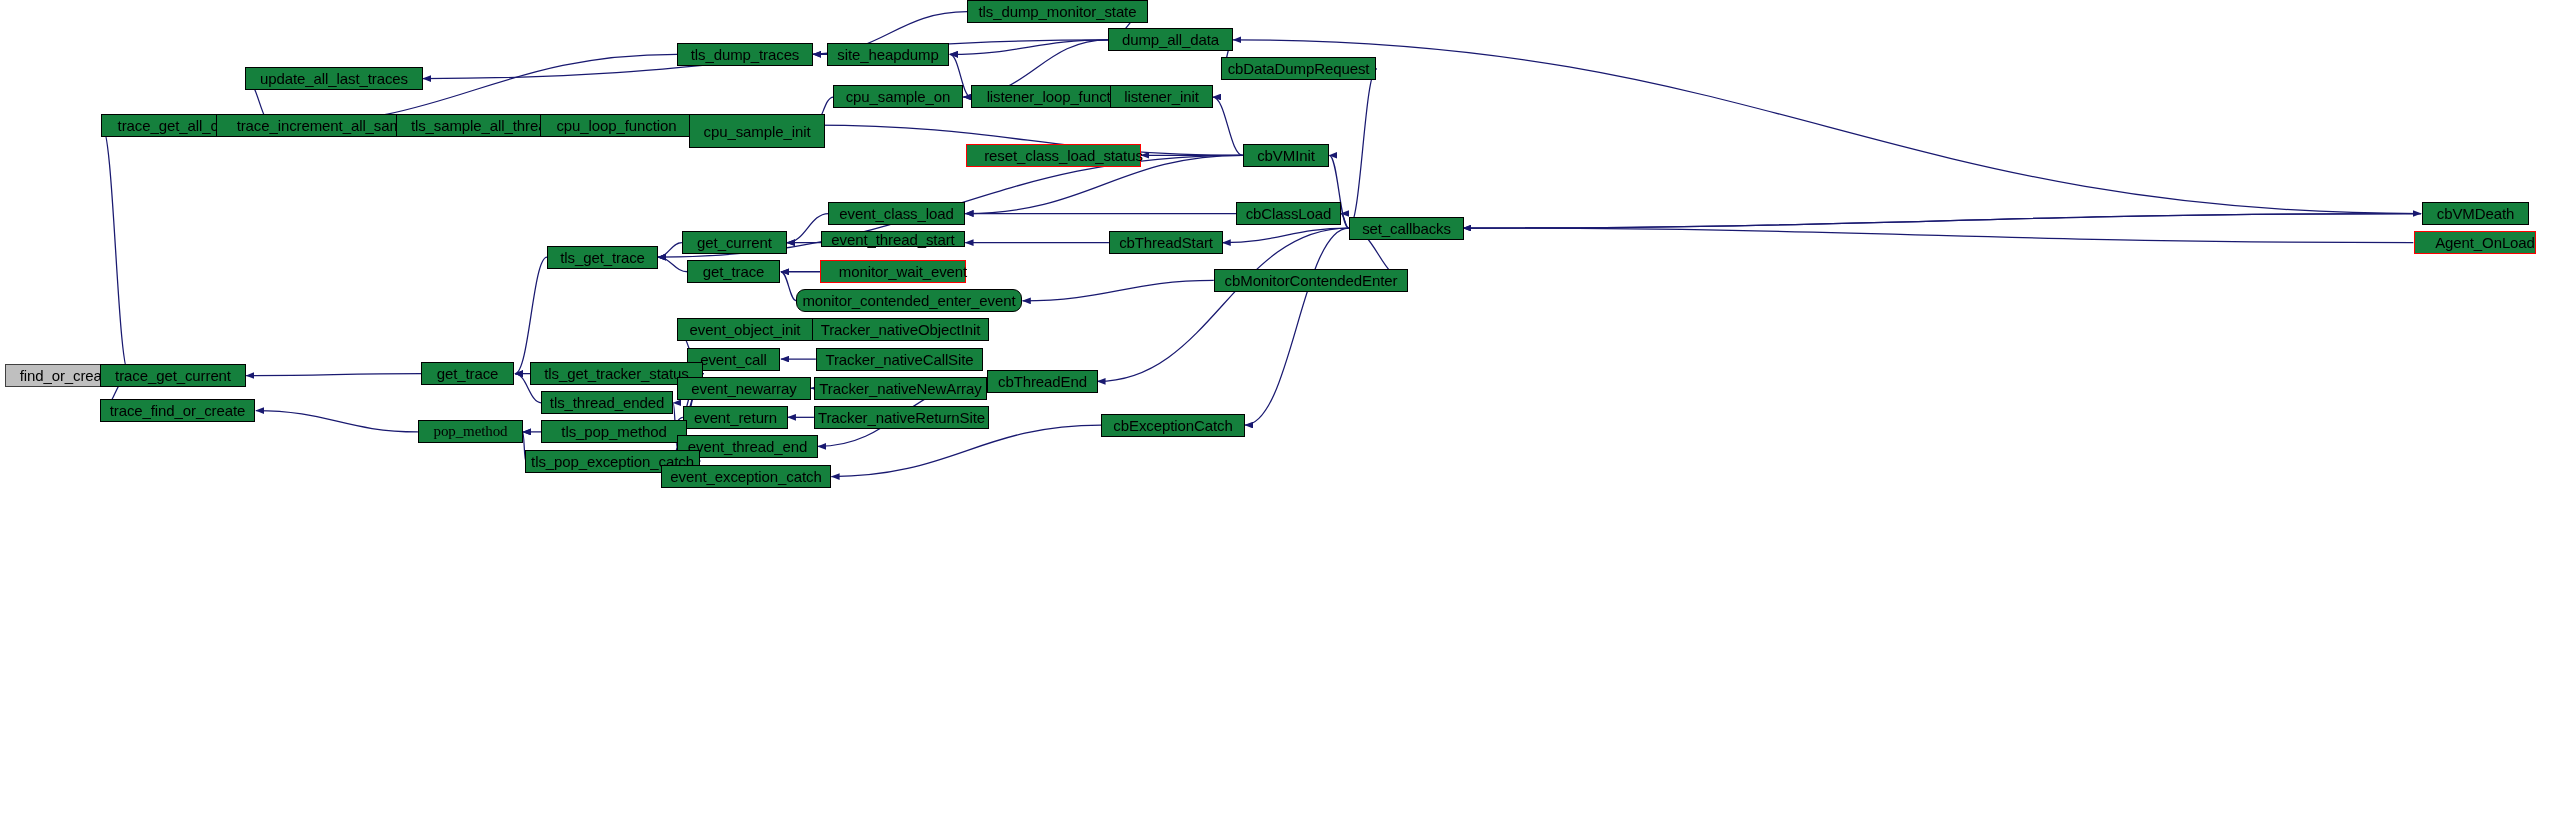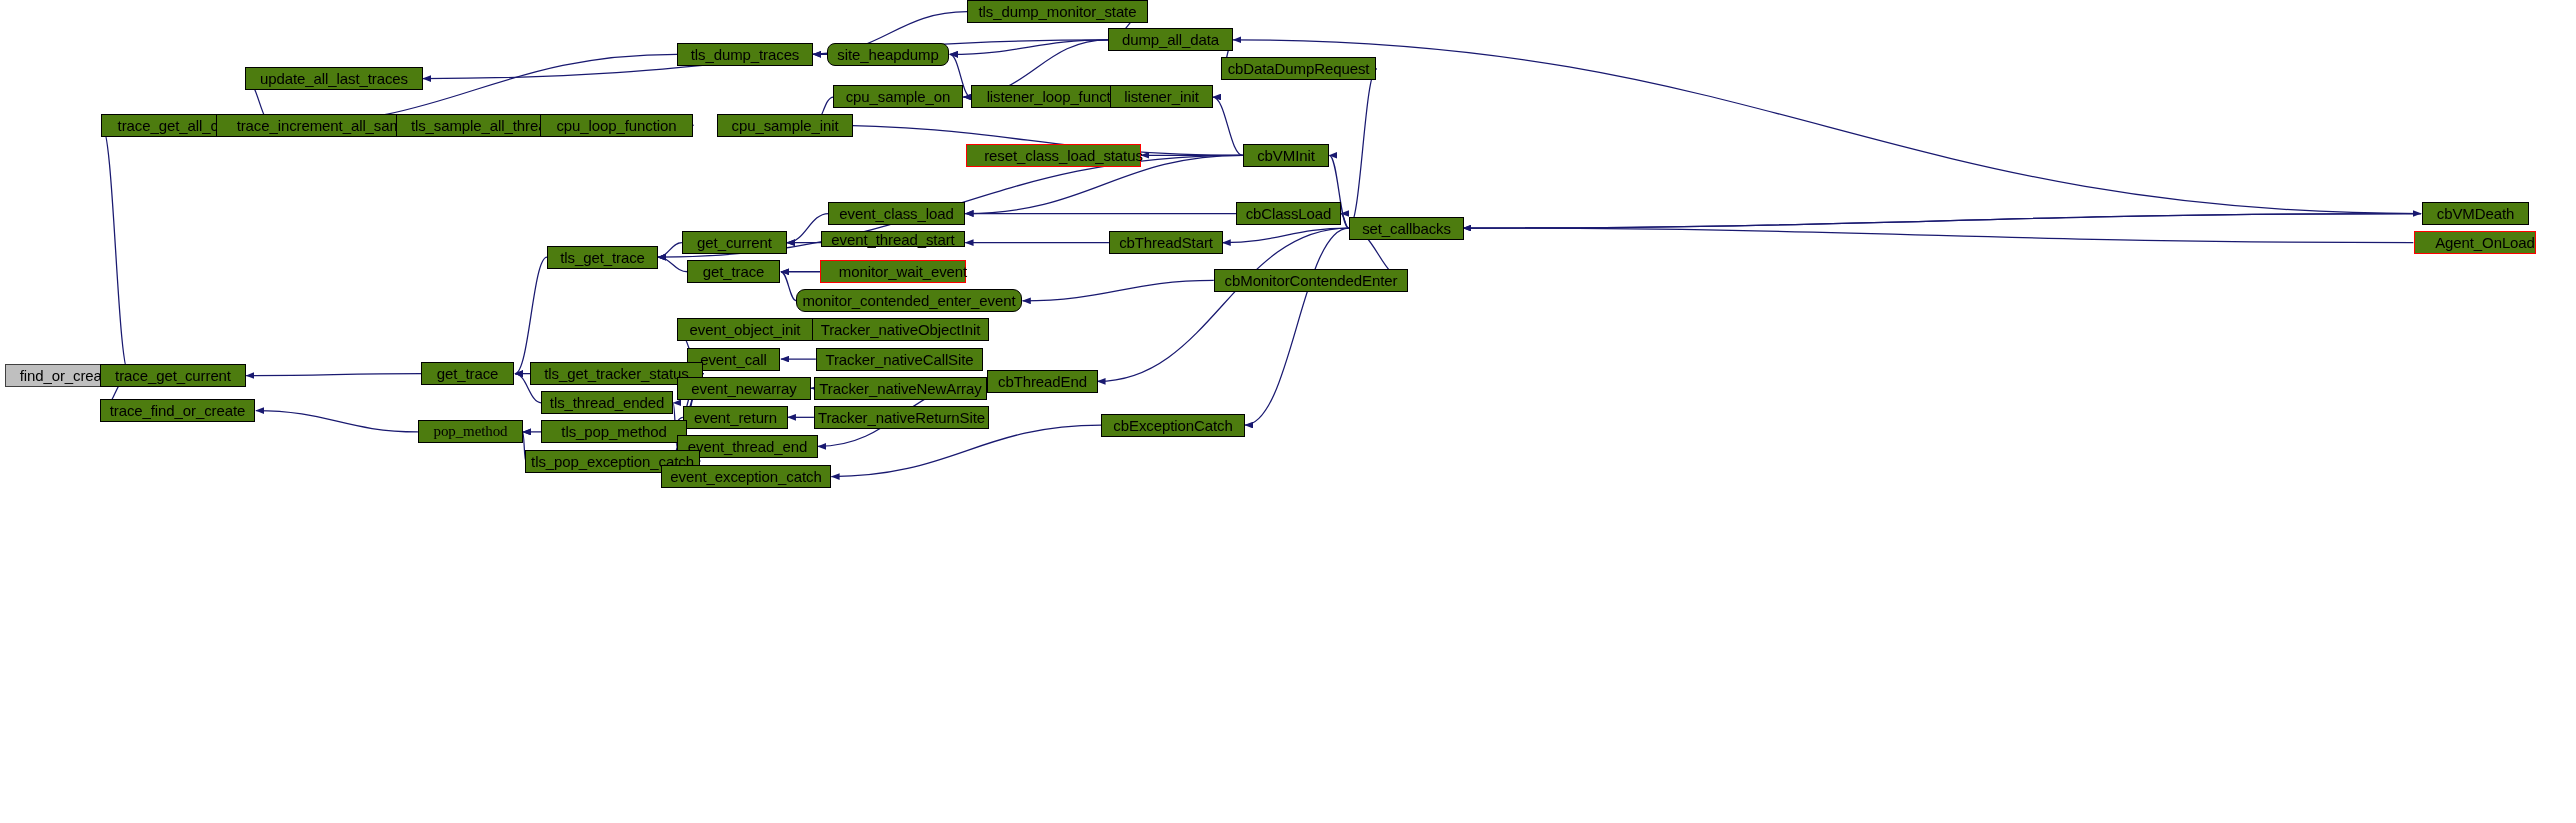--- a/index.html
+++ b/index.html
@@ -23,21 +23,21 @@
     width: 2576px;
     height: 823px;
     pointer-events: none;
   }
   .node {
     position: absolute;
     box-sizing: border-box;
     display: flex;
     align-items: center;
     justify-content: center;
-    background: #4d7c0f;
+    background: #15803d;
     border: 1px solid #000000;
     color: #000000;
     font-size: 15px;
     line-height: 1;
     white-space: nowrap;
     letter-spacing: -0.1px;
     z-index: 2;
   }
   .node.red {
     border: 1px solid #ff0000;
@@ -143,30 +143,30 @@
       </div>
       <div class="node" style="left: 216px; top: 114px; width: 269px; height: 23px;">
         <span>trace_increment_all_sample_costs</span>
       </div>
       <div class="node" style="left: 396px; top: 114px; width: 181px; height: 23px;">
         <span>tls_sample_all_threads</span>
       </div>
       <div class="node" style="left: 540px; top: 114px; width: 153px; height: 23px;">
         <span>cpu_loop_function</span>
       </div>
-      <div class="node" style="left: 717px; top: 114px; width: 136px; height: 23px;">
+      <div class="node" style="left: 689px; top: 114px; width: 136px; height: 34px;">
         <span>cpu_sample_init</span>
       </div>
       <div class="node" style="left: 245px; top: 67px; width: 178px; height: 23px;">
         <span>update_all_last_traces</span>
       </div>
       <div class="node" style="left: 677px; top: 43px; width: 136px; height: 23px;">
         <span>tls_dump_traces</span>
       </div>
-      <div class="node" style="left: 827px; top: 43px; width: 122px; height: 23px; border-radius: 8px;">
+      <div class="node" style="left: 827px; top: 43px; width: 122px; height: 23px;">
         <span>site_heapdump</span>
       </div>
       <div class="node" style="left: 833px; top: 85px; width: 130px; height: 23px;">
         <span>cpu_sample_on</span>
       </div>
       <div class="node" style="left: 971px; top: 85px; width: 175px; height: 23px;">
         <span>listener_loop_function</span>
       </div>
       <div class="node" style="left: 1110px; top: 85px; width: 103px; height: 23px;">
         <span>listener_init</span>

